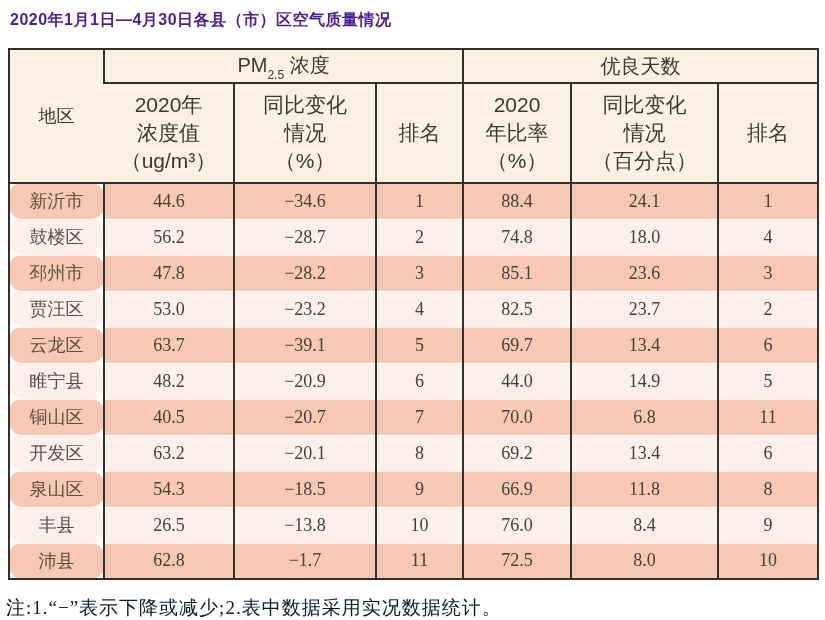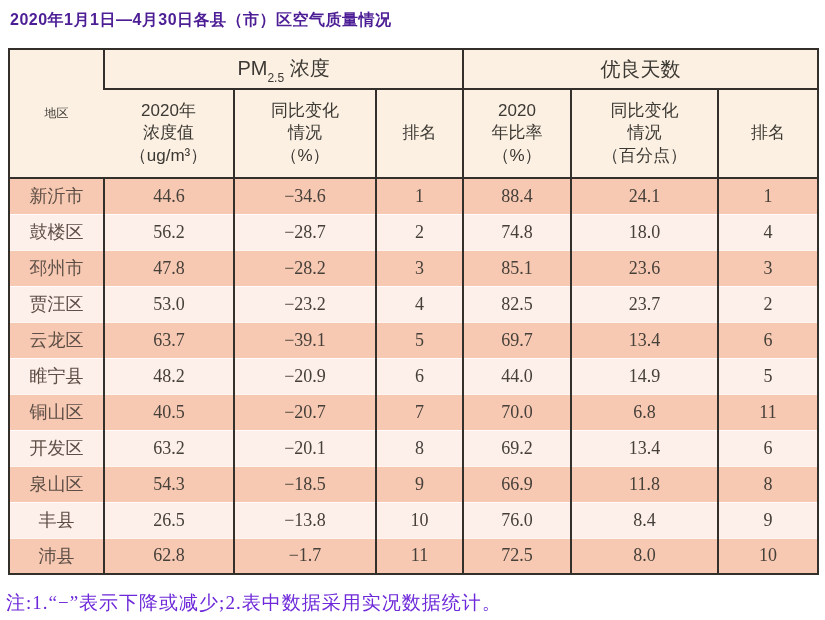--- a/index.html
+++ b/index.html
@@ -35,41 +35,41 @@
     text-align:center;vertical-align:middle;
     padding:0;
   }
   table.aq th:first-child, table.aq td:first-child{border-left:none;}
   thead th{
     background:var(--header-bg);
     border-bottom:2px solid var(--border);
     font-weight:400;
     color:#3c3833;
   }
-  .group-h{height:40px;font-size:20px;}
+  .group-h{height:34px;font-size:20px;}
   .group-h sub{font-size:12px;position:relative;top:2px;}
   .sub-h{
-    height:89px;font-size:17px;line-height:1.32;
+    height:100px;font-size:21px;line-height:1.32;
     white-space:pre-line;
   }
-  .region-h{font-size:12px;}
+  .region-h{font-size:18px;}
   tbody td{
     height:36px;
     font-family:"Liberation Serif","DejaVu Serif",serif;
     font-size:18px;color:var(--text-body);
     border-top:1px solid rgba(255,255,255,0.8);
   }
   tbody tr:first-child td{border-top:none;}
   tbody tr:nth-child(odd){background:var(--row-odd);}
   tbody tr:nth-child(even){background:var(--row-even);}
-  tbody td.region{color:var(--text-region);}
+  tbody td.region{color:var(--text-region);border-radius:13px;}
   .footnote{
     margin:15px 8px 0 6px;
     font-family:"Liberation Serif","DejaVu Serif",serif;
-    font-size:19px;color:#6d28d9;
+    font-size:19px;color:#0f172a;
     letter-spacing:1px;
   }
 </style>
 </head>
 <body>
 
 <div class="page-title">2020年1月1日—4月30日各县（市）区空气质量情况</div>
 
 <table class="aq">
   <colgroup>

